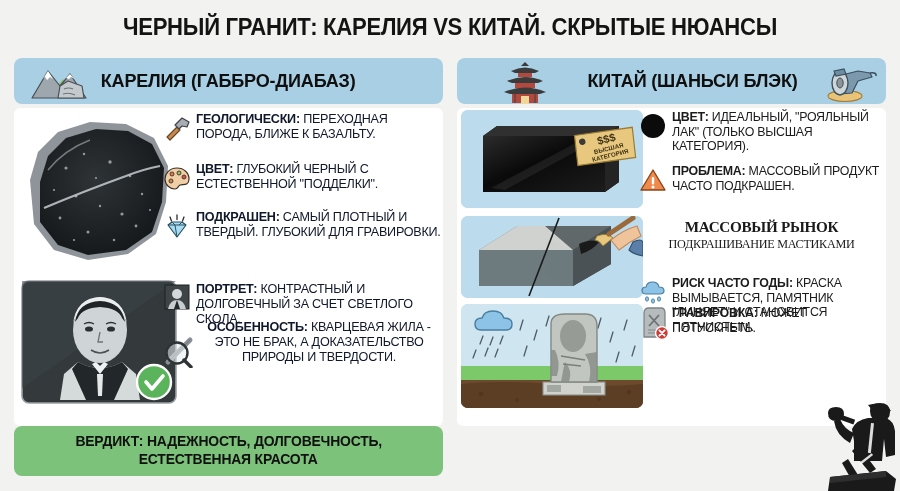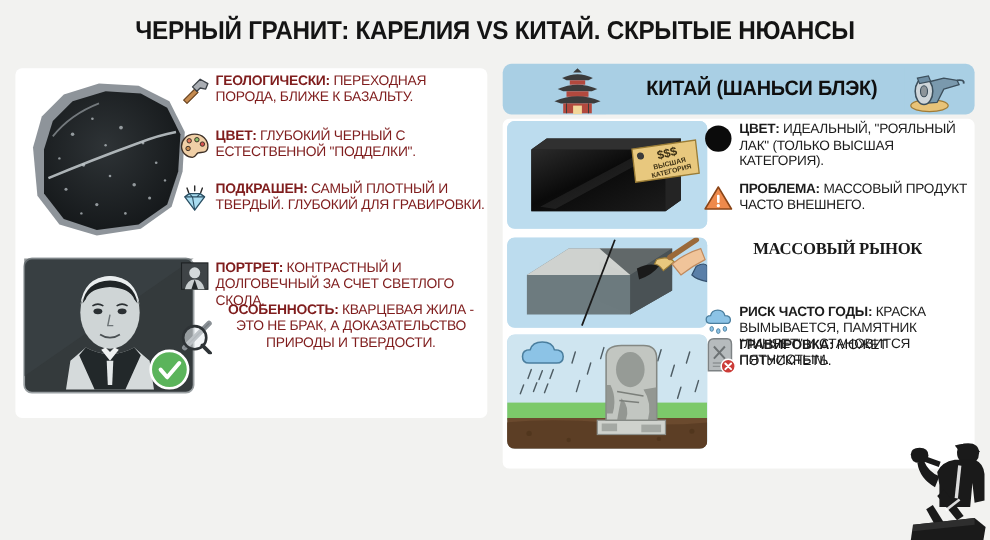--- a/index.html
+++ b/index.html
@@ -127,21 +127,21 @@
     position: absolute;
     left: 4px;
   }
   .ltext {
     position: absolute;
     left: 182px;
     width: 246px;
     font-size: 12.6px;
     line-height: 1.18;
     letter-spacing: -0.25px;
-    color: #7f1d1d;
+    color: #0f172a;
   }
   .ltext b { font-weight: bold; }
   .licon {
     position: absolute;
     left: 148px;
     width: 30px; height: 30px;
   }
 
   
   .rrow { position: absolute; left: 0; width: 429px; }
@@ -201,20 +201,35 @@
 </style>
 </head>
 <body>
 
 <div class="page">
 
   <div class="title">ЧЕРНЫЙ ГРАНИТ: КАРЕЛИЯ VS КИТАЙ. СКРЫТЫЕ НЮАНСЫ</div>
 
   <div class="col col-left">
 
+    <div class="col-header">
+      <span class="hdr-icon-left">
+        <svg viewBox="0 0 60 38" width="60" height="38">
+          <rect x="0" y="0" width="60" height="38" fill="#a9cfe4"></rect>
+          <path d="M2 36 L16 12 L26 26 L33 17 L46 36 Z" fill="#8fc063"></path>
+          <path d="M2 36 L18 9 L30 24 L40 12 L56 36 Z" fill="#9ea7ae" stroke="#4a4f55" stroke-width="1.2" stroke-linejoin="round"></path>
+          <path d="M13 17 L18 9 L23 17 L20 15 L17 18 L15 15 Z" fill="#ffffff"></path>
+          <path d="M36 16 L40 12 L44 17 L41 15 L39 17 Z" fill="#ffffff"></path>
+          <path d="M30 24 L38 19 L52 24 L54 36 L28 36 Z" fill="#c3c9cd" stroke="#4a4f55" stroke-width="1.2" stroke-linejoin="round"></path>
+          <path d="M34 27 q5 -2 9 0" stroke="#6d7479" stroke-width="1.1" fill="none"></path>
+          <path d="M33 32 q6 -2 12 1" stroke="#6d7479" stroke-width="1.1" fill="none"></path>
+        </svg>
+      </span>
+      <span class="hdr-title">КАРЕЛИЯ (ГАББРО-ДИАБАЗ)</span>
+    </div>
 
     <div class="col-body">
 
       <div class="lrow" style="top:0;">
         <div class="lpic" style="top:2px;">
           <svg viewBox="0 0 160 165" width="160" height="165">
             <rect width="160" height="165" fill="#ffffff"></rect>
             <defs>
               <radialGradient id="rockg" cx="45%" cy="40%" r="75%">
                 <stop offset="0%" stop-color="#2e3336"></stop>
@@ -337,20 +352,24 @@
           </svg>
         </div>
         <div class="ltext" style="top:42px;text-align:center;">
           <b>ОСОБЕННОСТЬ:</b> 
           <span>КВАРЦЕВАЯ ЖИЛА - ЭТО НЕ БРАК, А ДОКАЗАТЕЛЬСТВО ПРИРОДЫ И ТВЕРДОСТИ.</span>
         </div>
       </div>
 
     </div>
 
+    <div class="verdict verdict-green">
+      <span>ВЕРДИКТ: НАДЕЖНОСТЬ, ДОЛГОВЕЧНОСТЬ,</span>
+      <span>ЕСТЕСТВЕННАЯ КРАСОТА</span>
+    </div>
   </div>
 
   <div class="col col-right">
 
     <div class="col-header">
       <span class="hdr-icon-cn">
         <svg viewBox="0 0 52 44" width="52" height="44">
           <rect width="52" height="44" fill="#a9cfe4"></rect>
           <path d="M26 2 L22 6 L30 6 Z" fill="#3b3b3b"></path>
           <path d="M12 11 Q26 4 40 11 L36 13 L16 13 Z" fill="#3b3b3b"></path>
@@ -420,21 +439,21 @@
 
         <div class="ricon" style="top:58px;">
           <svg viewBox="0 0 28 28" width="28" height="28">
             <path d="M14 4 L26 24 L2 24 Z" fill="#ef8a4c" stroke="#8a4518" stroke-width="1.4" stroke-linejoin="round"></path>
             <rect x="12.8" y="11" width="2.4" height="7.5" rx="1.1" fill="#ffffff"></rect>
             <circle cx="14" cy="21" r="1.5" fill="#ffffff"></circle>
           </svg>
         </div>
         <div class="rtext" style="top:56px;">
           <b>ПРОБЛЕМА:</b> 
-          <span>МАССОВЫЙ ПРОДУКТ ЧАСТО ВНЕШНЕГО.</span>
+          <span>МАССОВЫЙ ПРОДУКТ ЧАСТО ПОДКРАШЕН.</span>
         </div>
       </div>
 
       <div class="rrow" style="top:108px;">
         <div class="rpic" style="top:0; width:182px; height:82px;">
           <svg viewBox="0 0 182 82" width="182" height="82">
             <rect width="182" height="82" fill="#bcdcee"></rect>
             <path d="M18 34 L56 10 L150 10 L150 48 L112 70 L18 70 Z" fill="#6d7b7f"></path>
             <path d="M18 34 L56 10 L150 10 L112 34 Z" fill="#cfd2cf"></path>
             <path d="M84 22 L112 34 L112 70 L84 58 Z" fill="#6d7b7f" opacity="0.01"></path>
@@ -447,20 +466,21 @@
               <path d="M136 20 Q146 16 152 22 L142 30 Q138 24 134 24 Z" fill="#e8c87e" stroke="#9a7c35" stroke-width="1"></path>
               <path d="M148 18 L172 2" stroke="#9b6a3a" stroke-width="5" stroke-linecap="round"></path>
               <path d="M150 24 Q162 14 176 10 L180 20 Q168 26 158 34 Z" fill="#f0c49a" stroke="#c08a5e" stroke-width="1.1"></path>
               <path d="M172 26 Q180 22 182 26 L182 40 Q172 38 168 34 Z" fill="#5a7fa8" stroke="#34506e" stroke-width="1.1"></path>
             </g>
           </svg>
         </div>
 
         <div class="center-block" style="top:2px;">
           <div class="big">МАССОВЫЙ РЫНОК</div>
+          <div class="sub">ПОДКРАШИВАНИЕ МАСТИКАМИ</div>
         </div>
 
         <div class="ricon" style="top:62px;">
           <svg viewBox="0 0 28 28" width="28" height="28">
             <path d="M7 16 Q3 16 3 12.5 Q3 9 7 9 Q8 4 13.5 4 Q19 4 20 9 Q25 9 25 12.8 Q25 16 21 16 Z" fill="#8cc3e6" stroke="#4a7e9e" stroke-width="1.2"></path>
             <g fill="#8cc3e6" stroke="#4a7e9e" stroke-width="0.8">
               <ellipse cx="8" cy="21" rx="1.6" ry="2.2"></ellipse>
               <ellipse cx="14" cy="23" rx="1.6" ry="2.2"></ellipse>
               <ellipse cx="20" cy="21" rx="1.6" ry="2.2"></ellipse>
             </g>

